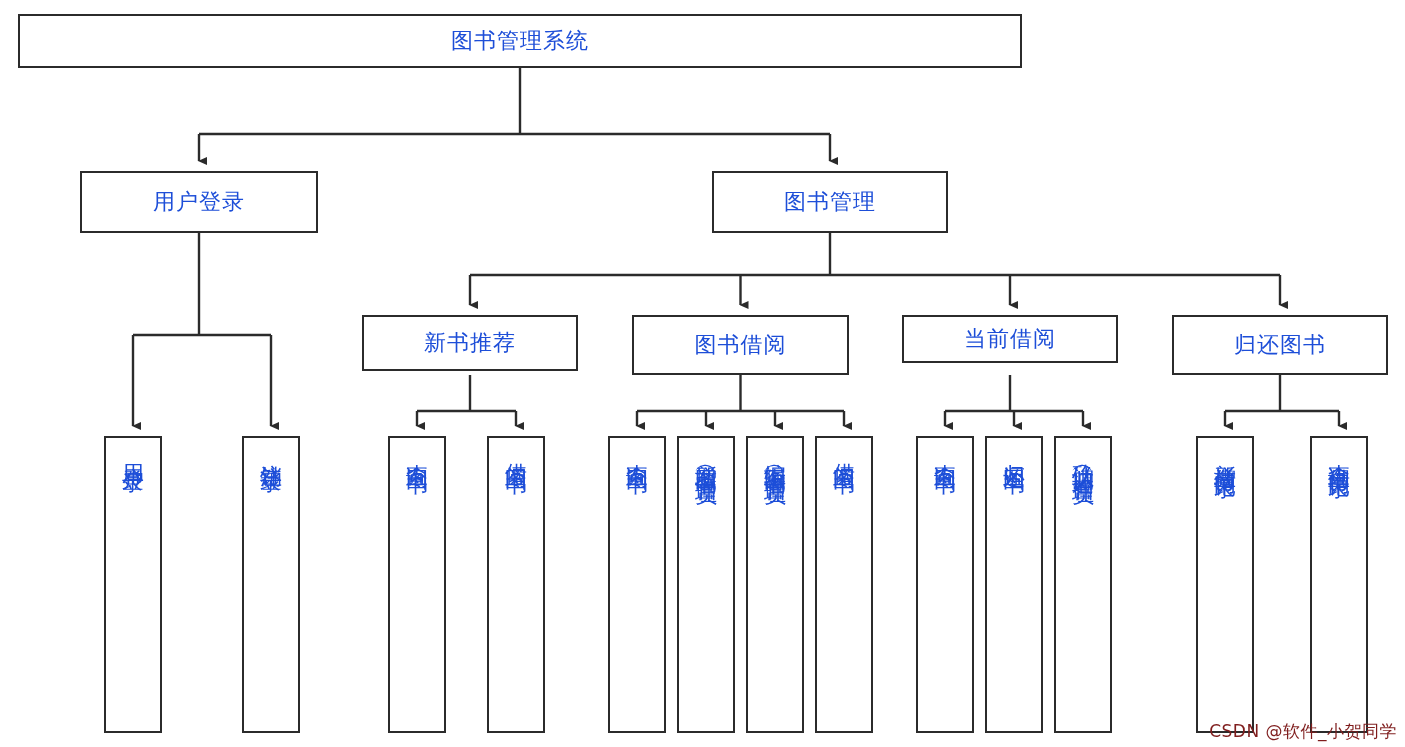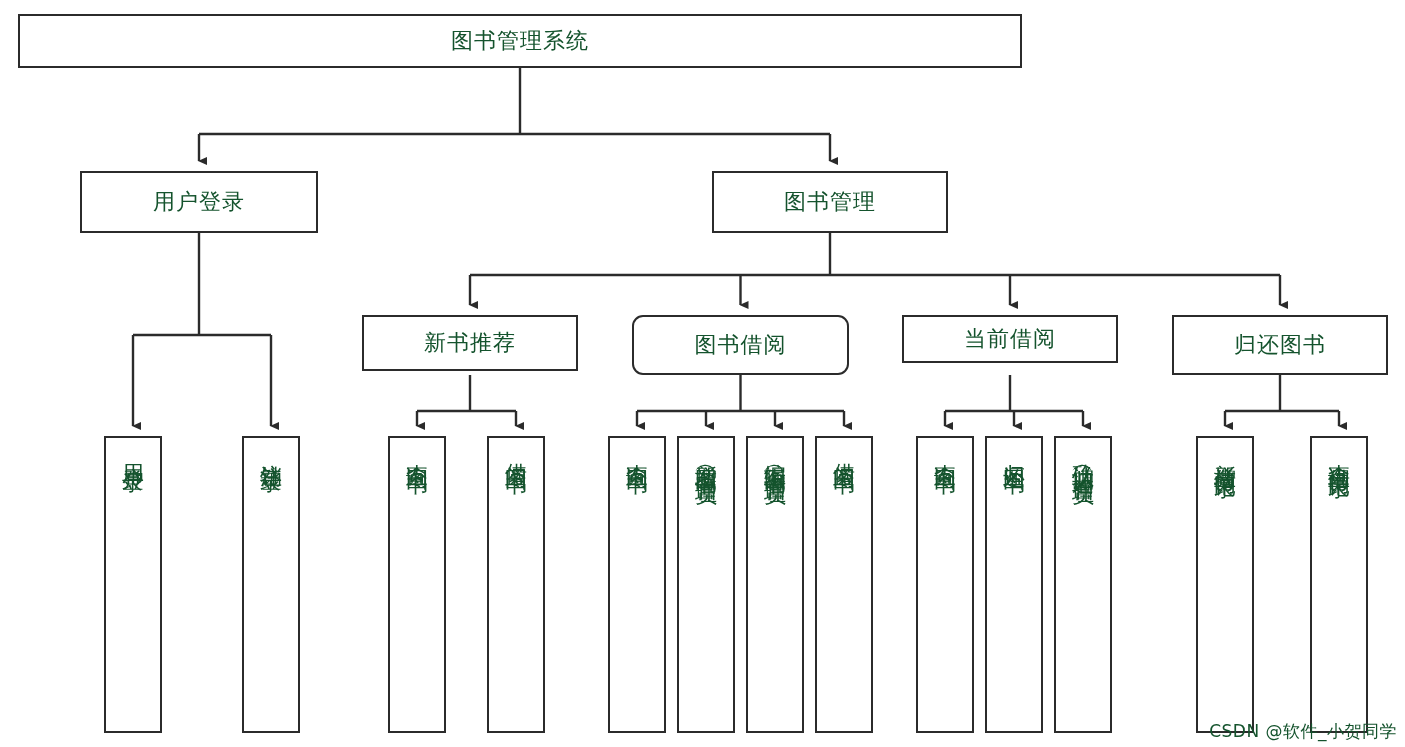--- a/index.html
+++ b/index.html
@@ -25,21 +25,21 @@
     height: 747px;
   }
   .node {
     position: absolute;
     box-sizing: border-box;
     border: 2px solid #2b2b2b;
     background: #ffffff;
     display: flex;
     align-items: center;
     justify-content: center;
-    color: #14532d;
+    color: #1d4ed8;
   }
   .node.horizontal {
     font-size: 22px;
     letter-spacing: 1px;
   }
   .node.vertical {
     font-size: 22px;
     align-items: flex-start;
     justify-content: center;
     padding-top: 8px;
@@ -52,21 +52,21 @@
     white-space: nowrap;
   }
   .node-label {
     white-space: nowrap;
   }
   #watermark {
     position: absolute;
     right: 8px;
     bottom: 4px;
     font-size: 17px;
-    color: #14532d;
+    color: #7f1d1d;
     letter-spacing: 0.5px;
     white-space: nowrap;
     pointer-events: none;
   }
 </style>
 </head>
 <body>
 
 <div id="canvas">
 
@@ -119,21 +119,21 @@
       </div>
       <div class="node horizontal" style="left: 80px; top: 171px; width: 238px; height: 62px;">
         <span class="node-label">用户登录</span>
       </div>
       <div class="node horizontal" style="left: 712px; top: 171px; width: 236px; height: 62px;">
         <span class="node-label">图书管理</span>
       </div>
       <div class="node horizontal" style="left: 362px; top: 315px; width: 216px; height: 56px;">
         <span class="node-label">新书推荐</span>
       </div>
-      <div class="node horizontal" style="left: 632px; top: 315px; width: 217px; height: 60px; border-radius: 11px;">
+      <div class="node horizontal" style="left: 632px; top: 315px; width: 217px; height: 60px;">
         <span class="node-label">图书借阅</span>
       </div>
       <div class="node horizontal" style="left: 902px; top: 315px; width: 216px; height: 48px;">
         <span class="node-label">当前借阅</span>
       </div>
       <div class="node horizontal" style="left: 1172px; top: 315px; width: 216px; height: 60px;">
         <span class="node-label">归还图书</span>
       </div>
       <div class="node vertical" style="left: 104px; top: 436px; width: 58px; height: 297px;">
         <span class="vtext">用户登录</span>

